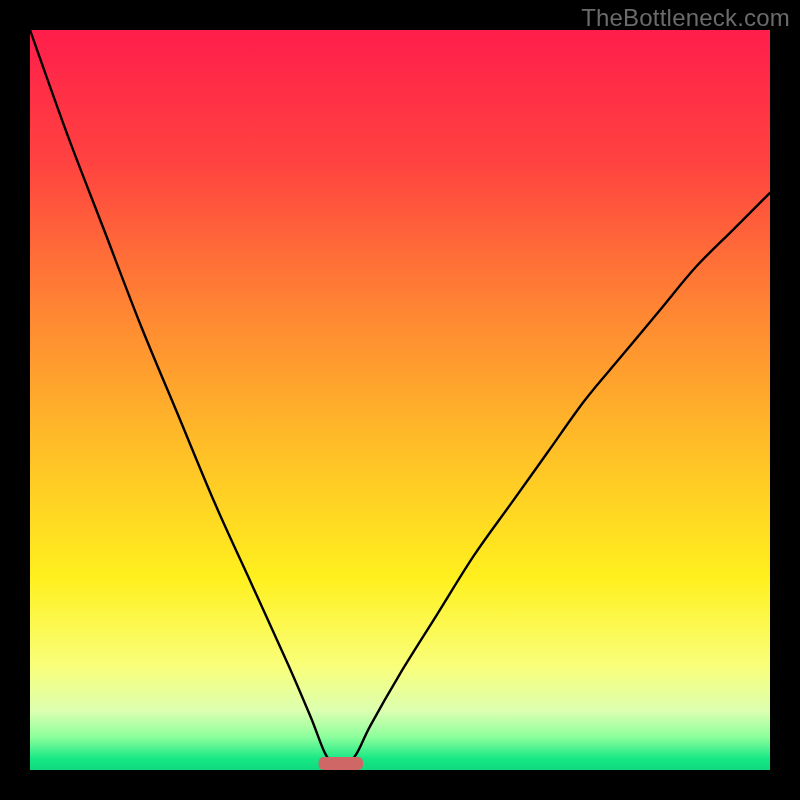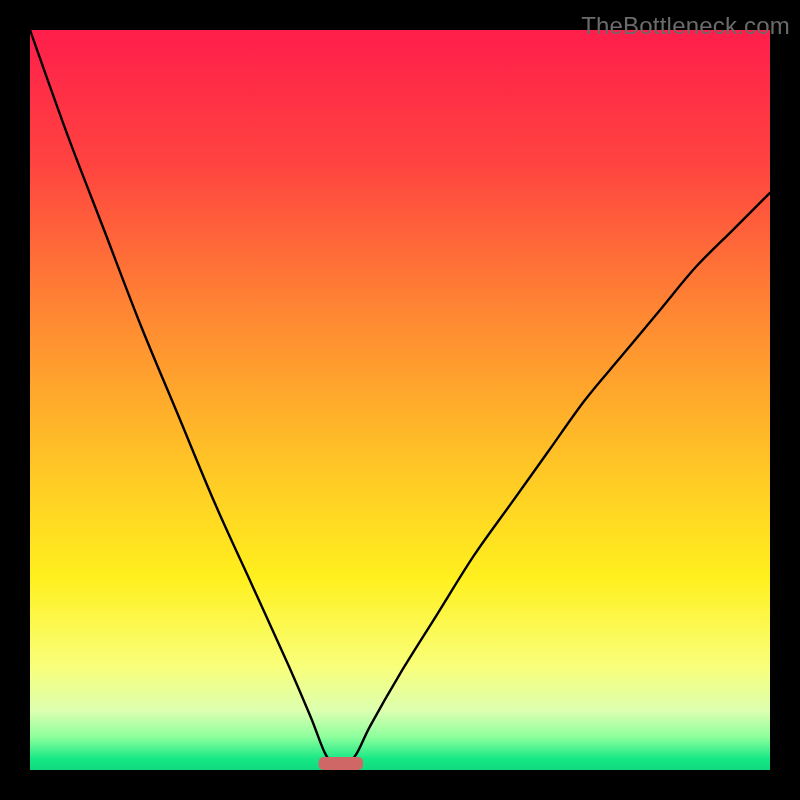--- a/index.html
+++ b/index.html
@@ -12,21 +12,21 @@
     font-family: Arial, Helvetica, sans-serif;
   }
   .outer {
     position: relative;
     width: 800px;
     height: 800px;
     background: #000;
   }
   .watermark {
     position: absolute;
-    top: 12px;
+    top: 4px;
     right: 10px;
     color: #6b6b6b;
     font-size: 24px;
     font-weight: 500;
     letter-spacing: 0.2px;
     z-index: 50;
   }
   .plot-wrap {
     position: absolute;
     

